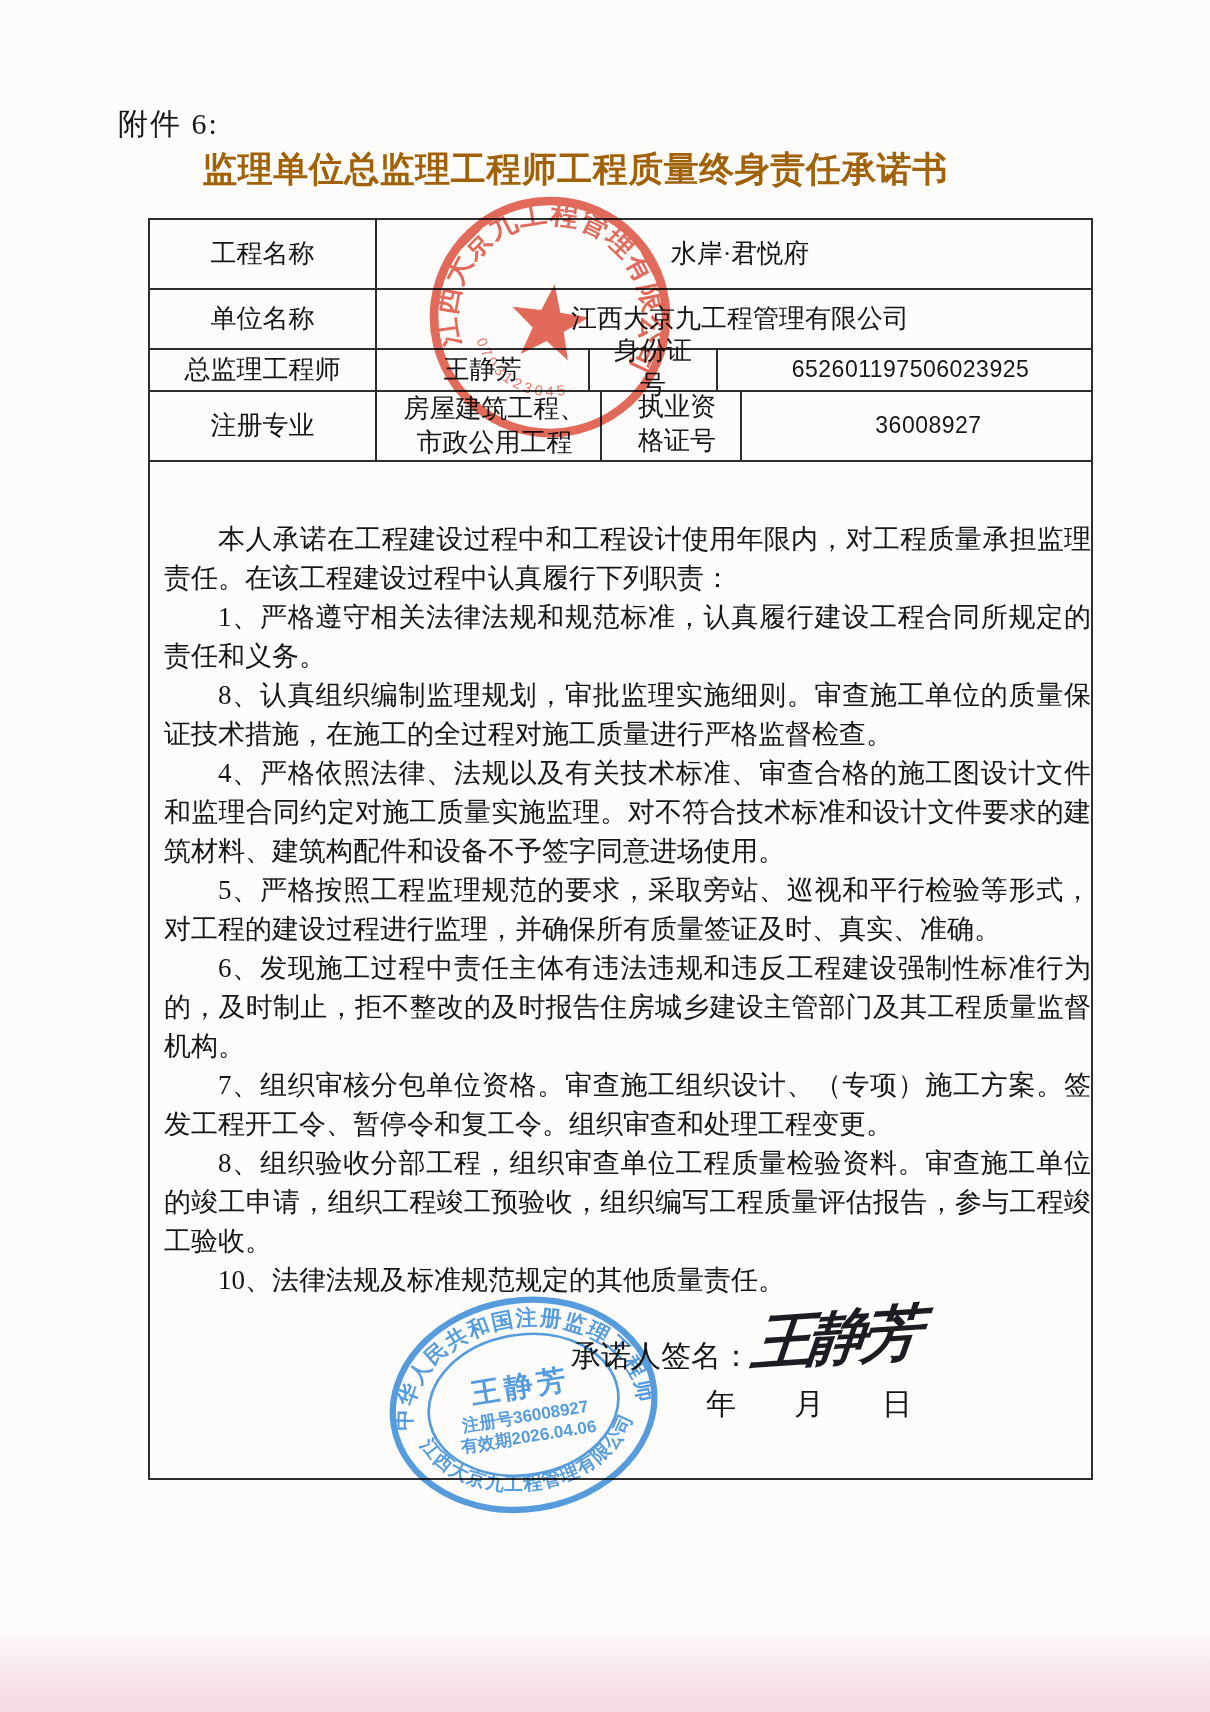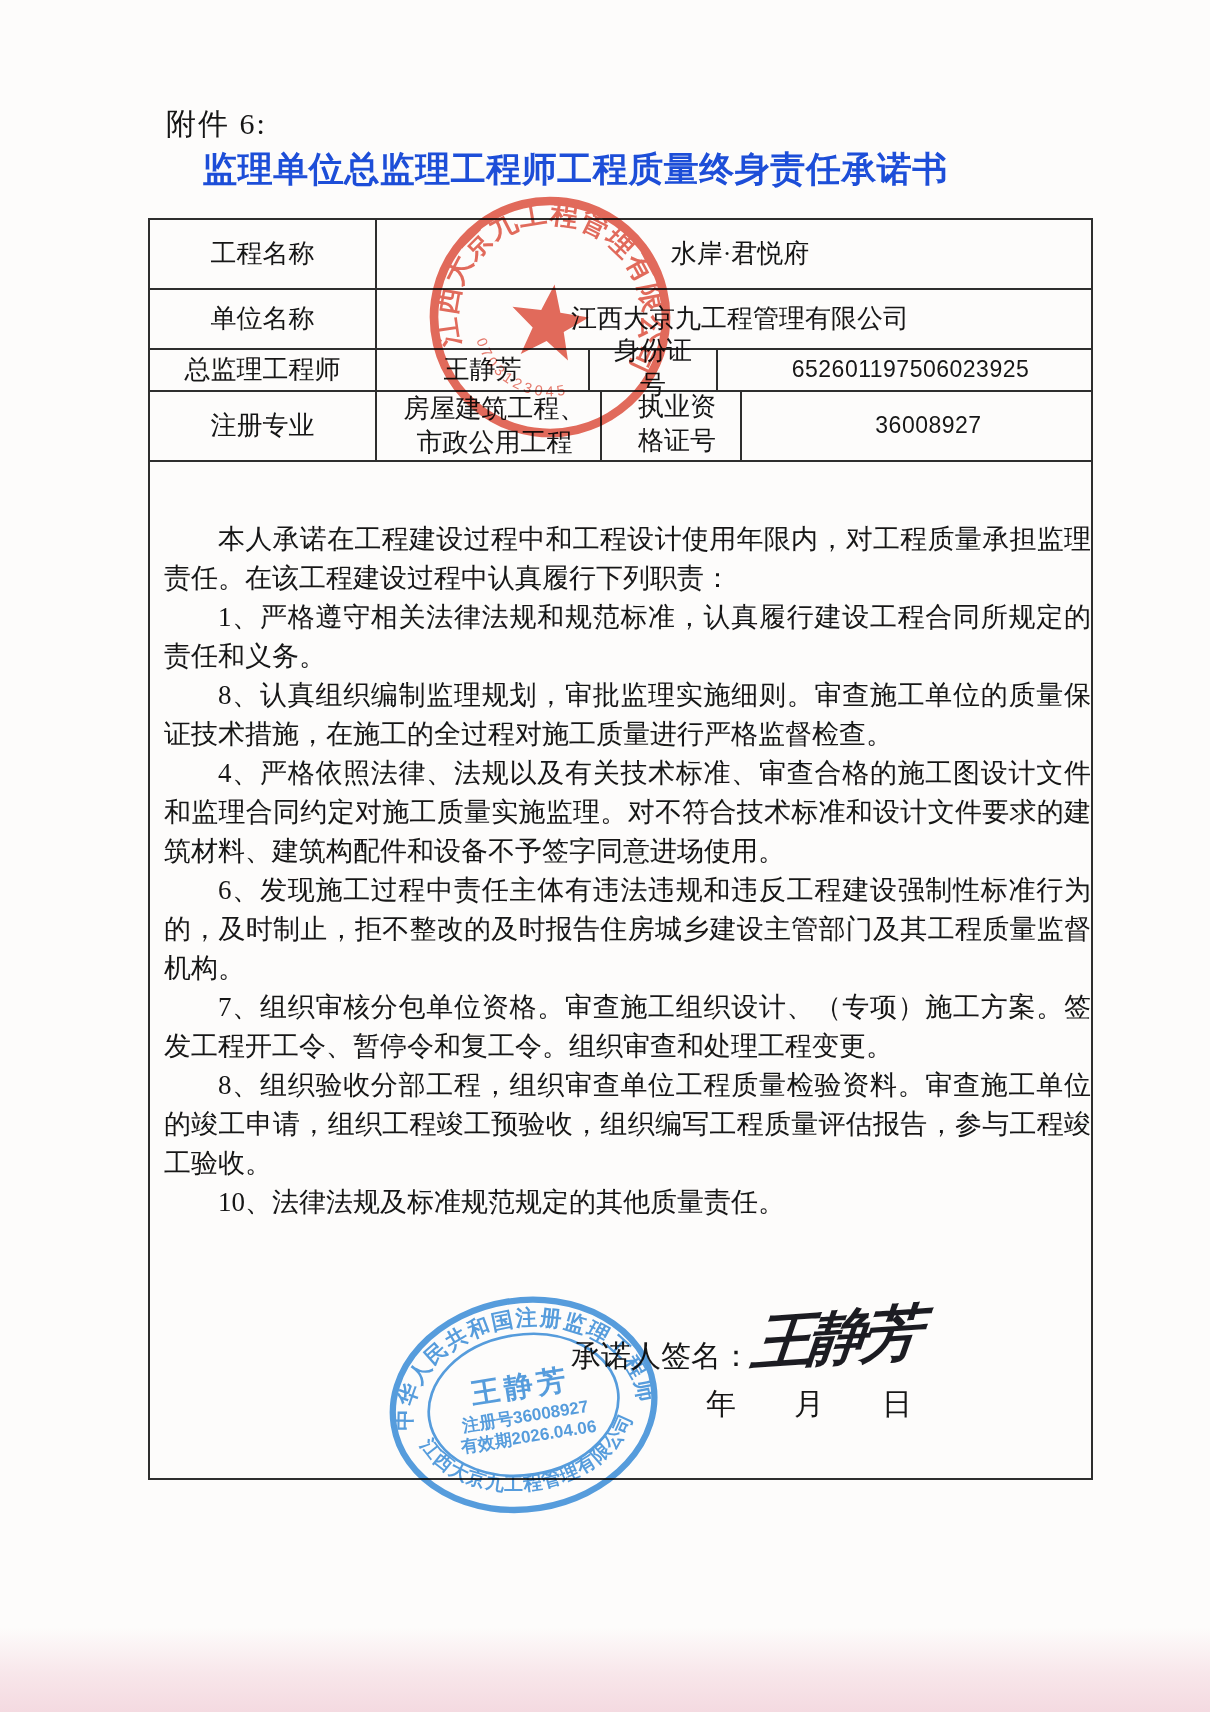--- a/index.html
+++ b/index.html
@@ -7,28 +7,28 @@
   .page{
     position:relative;
     width:1210px;height:1712px;
     background:#fdfcfb;
     overflow:hidden;
     font-family:"Liberation Serif", serif;
     color:#161616;
   }
   .attachment{
     position:absolute;left:118px;top:104px;
-    font-size:30px;letter-spacing:2px;margin-left:48px;
+    font-size:30px;letter-spacing:2px;
   }
   .doc-title{
     position:absolute;left:100px;top:146px;width:950px;
     text-align:center;
     font-family:"Liberation Sans", sans-serif;
     font-weight:bold;font-size:35px;letter-spacing:0.5px;
-    color:#1d4ed8;
+    color:#a16207;
   }
   
   .tbl{
     position:absolute;left:148px;top:218px;width:945px;height:1262px;
     border:2.5px solid #2e2e2e;box-sizing:border-box;
   }
   .trow{display:flex;border-bottom:2px solid #2e2e2e;box-sizing:border-box;}
   .trow.last{border-bottom:none;}
   .cell{
     display:flex;align-items:center;justify-content:center;
@@ -110,20 +110,21 @@
       <div class="cell c3">执业资格证号</div>
       <div class="cell c4 end num">36008927</div>
     </div>
 
     <div class="trow r5 last">
       <div class="bodycell">
         <p>本人承诺在工程建设过程中和工程设计使用年限内，对工程质量承担监理责任。在该工程建设过程中认真履行下列职责：</p>
         <p>1、严格遵守相关法律法规和规范标准，认真履行建设工程合同所规定的责任和义务。</p>
         <p>8、认真组织编制监理规划，审批监理实施细则。审查施工单位的质量保证技术措施，在施工的全过程对施工质量进行严格监督检查。</p>
         <p>4、严格依照法律、法规以及有关技术标准、审查合格的施工图设计文件和监理合同约定对施工质量实施监理。对不符合技术标准和设计文件要求的建筑材料、建筑构配件和设备不予签字同意进场使用。</p>
+        <p>5、严格按照工程监理规范的要求，采取旁站、巡视和平行检验等形式，对工程的建设过程进行监理，并确保所有质量签证及时、真实、准确。</p>
         <p>6、发现施工过程中责任主体有违法违规和违反工程建设强制性标准行为的，及时制止，拒不整改的及时报告住房城乡建设主管部门及其工程质量监督机构。</p>
         <p>7、组织审核分包单位资格。审查施工组织设计、（专项）施工方案。签发工程开工令、暂停令和复工令。组织审查和处理工程变更。</p>
         <p>8、组织验收分部工程，组织审查单位工程质量检验资料。审查施工单位的竣工申请，组织工程竣工预验收，组织编写工程质量评估报告，参与工程竣工验收。</p>
         <p>10、法律法规及标准规范规定的其他质量责任。</p>
       </div>
     </div>
 
   </div>
 
   <div class="sig-label">承诺人签名：</div>

